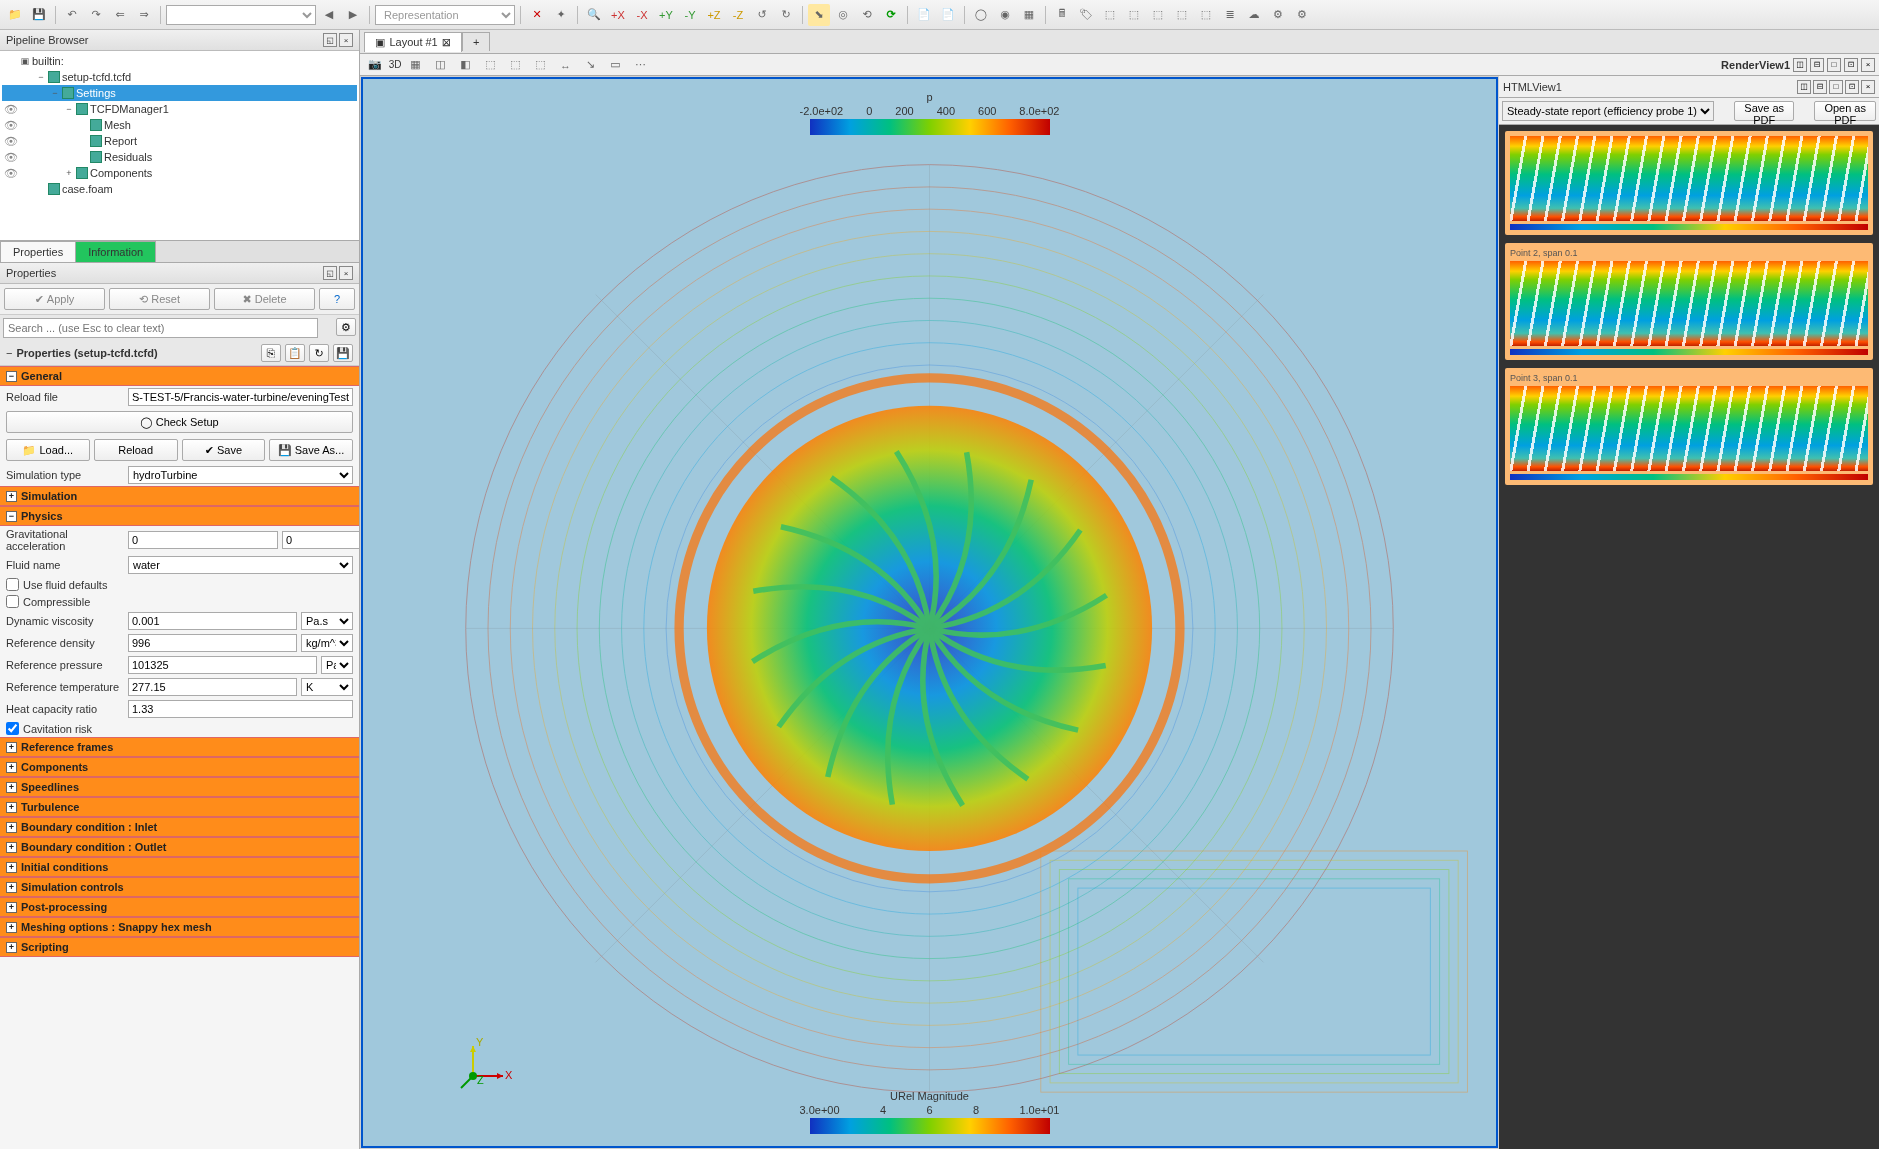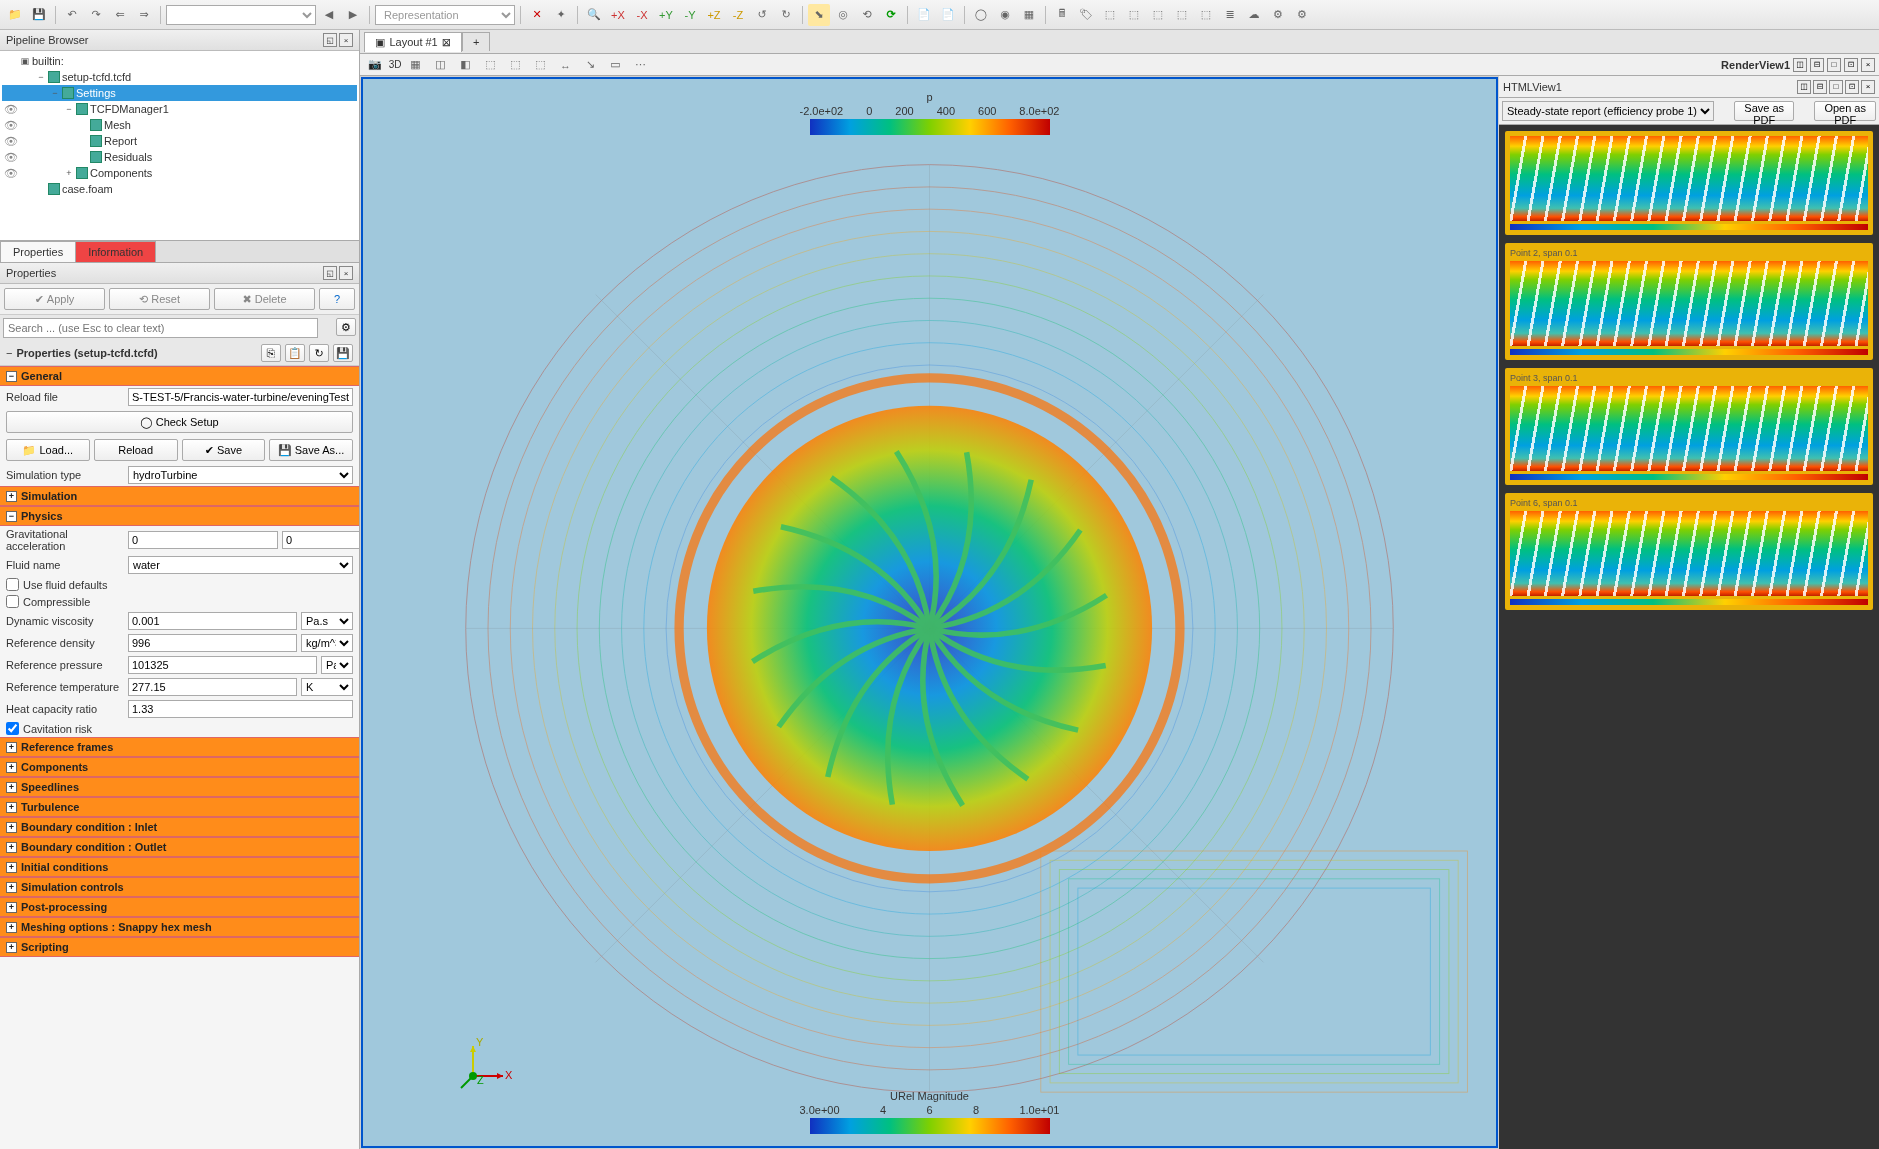--- a/index.html
+++ b/index.html
@@ -16,21 +16,21 @@
 .pipeline{flex:0 0 190px;overflow:auto;background:#fff;border-bottom:1px solid #aaa}
 .tree{padding:2px}
 .tree-row{display:flex;align-items:center;height:16px;padding:0 2px;gap:2px}
 .tree-row.sel{background:#3399dd;color:#fff}
 .indent{display:inline-block}
 .tree-icon{width:12px;height:12px;background:#4a9;border:1px solid #286;display:inline-block}
 .toggle{width:10px;font-size:9px;color:#555;text-align:center}
 .eye{width:14px;text-align:center;color:#888}
 .tabs{display:flex;background:#e0e0e0;border-bottom:1px solid #aaa}
 .tab{padding:4px 12px;border:1px solid #aaa;border-bottom:none;background:#f8f8f8;margin-right:-1px}
-.tab.inactive{background:#ef4444}
+.tab.inactive{background:#22c55e}
 .props{flex:1;overflow:auto;background:#f5f5f5}
 .prop-toolbar{display:flex;gap:4px;padding:4px;background:#f0f0f0;border-bottom:1px solid #ccc}
 .prop-btn{flex:1;height:22px;border:1px solid #aaa;background:linear-gradient(#fff,#eee);border-radius:2px;display:flex;align-items:center;justify-content:center;gap:3px;color:#888}
 .search-row{display:flex;padding:3px;gap:18px}
 .search-row input{flex:1;height:20px;border:1px solid #aaa;padding:0 4px;color:#999}
 .section-head{background:#ff8c1a;color:#222;font-weight:bold;padding:3px 6px;display:flex;align-items:center;gap:4px;border-top:1px solid #d66;border-bottom:1px solid #d66}
 .section-head .collapse-icon{width:11px;height:11px;background:#fff;border:1px solid #666;display:inline-flex;align-items:center;justify-content:center;font-size:9px;line-height:1}
 .form-row{display:flex;align-items:center;padding:2px 6px;gap:4px}
 .form-row label{width:118px;flex-shrink:0}
 .form-row input[type=text]{flex:1;height:18px;border:1px solid #aaa;padding:0 3px;background:#fff}
@@ -42,21 +42,21 @@
 .layout-tab{padding:3px 10px;background:#fff;border:1px solid #aaa;border-bottom:none;display:flex;align-items:center;gap:4px}
 .render-toolbar{height:22px;background:#f0f0f0;border-bottom:1px solid #aaa;display:flex;align-items:center;padding:0 4px;gap:3px}
 .render-area{flex:1;display:flex}
 .viewport{flex:1;position:relative;background:#a0c8dc;border:2px solid #0055cc;margin:1px}
 .html-panel{width:380px;background:#333;display:flex;flex-direction:column;position:relative}
 .html-header{height:22px;background:#f0f0f0;display:flex;align-items:center;justify-content:flex-end;padding:0 4px;gap:2px;border-bottom:1px solid #aaa}
 .html-toolbar{display:flex;gap:20px;padding:3px;background:#f0f0f0;border-bottom:1px solid #aaa}
 .html-toolbar select{flex:1;height:20px;border:1px solid #aaa}
 .html-toolbar button{height:20px;padding:0 6px;border:1px solid #aaa;background:linear-gradient(#fff,#eee);border-radius:2px}
 .html-content{flex:1;overflow:auto;padding:6px;display:flex;flex-direction:column;gap:8px}
-.report-card{background:#eab308;border-radius:2px;padding:5px}
+.report-card{background:#fdba74;border-radius:2px;padding:5px}
 .report-card .caption{font-size:9px;color:#555;margin-bottom:3px}
 .turbine-vis{position:absolute;inset:30px 10px 60px 10px}
 .colorbar{position:absolute;display:flex;flex-direction:column;align-items:center;gap:2px;font-size:11px}
 .colorbar.top{top:12px;left:50%;transform:translateX(-50%)}
 .colorbar.bottom{bottom:12px;left:50%;transform:translateX(-50%)}
 .cbar{width:240px;height:16px;background:linear-gradient(90deg,#1030c0,#00a0e0,#00c080,#80d000,#ffd000,#ff6000,#c00000)}
 .cbar-ticks{display:flex;justify-content:space-between;width:260px;font-size:10px}
 .axis-gizmo{position:absolute;bottom:50px;left:90px;width:60px;height:60px}
 .blade-preview{height:85px;background:linear-gradient(180deg,#ff6000 0%,#ffd000 12%,#80d000 22%,#00c080 45%,#00a0e0 70%,#40c0b0 85%,#ff5000 95%,#c02000 100%);position:relative;overflow:hidden}
 .blade-preview::before{content:"";position:absolute;inset:0;background:repeating-linear-gradient(100deg,transparent 0 14px,rgba(255,255,255,0.85) 14px 17px)}
@@ -516,22 +516,17 @@
             <div class="report-card">
               <div class="caption">Point 2, span 0.1</div>
               <div class="blade-preview"></div>
               <div class="mini-cbar"></div>
             </div>
             <div class="report-card">
               <div class="caption">Point 3, span 0.1</div>
               <div class="blade-preview"></div>
               <div class="mini-cbar"></div>
             </div>
-            <div class="report-card">
-              <div class="caption">Point 6, span 0.1</div>
-              <div class="blade-preview"></div>
-              <div class="mini-cbar"></div>
-            </div>
           </div>
       </div>
     </div>
   </div>
 </div>
 
 </body></html>

